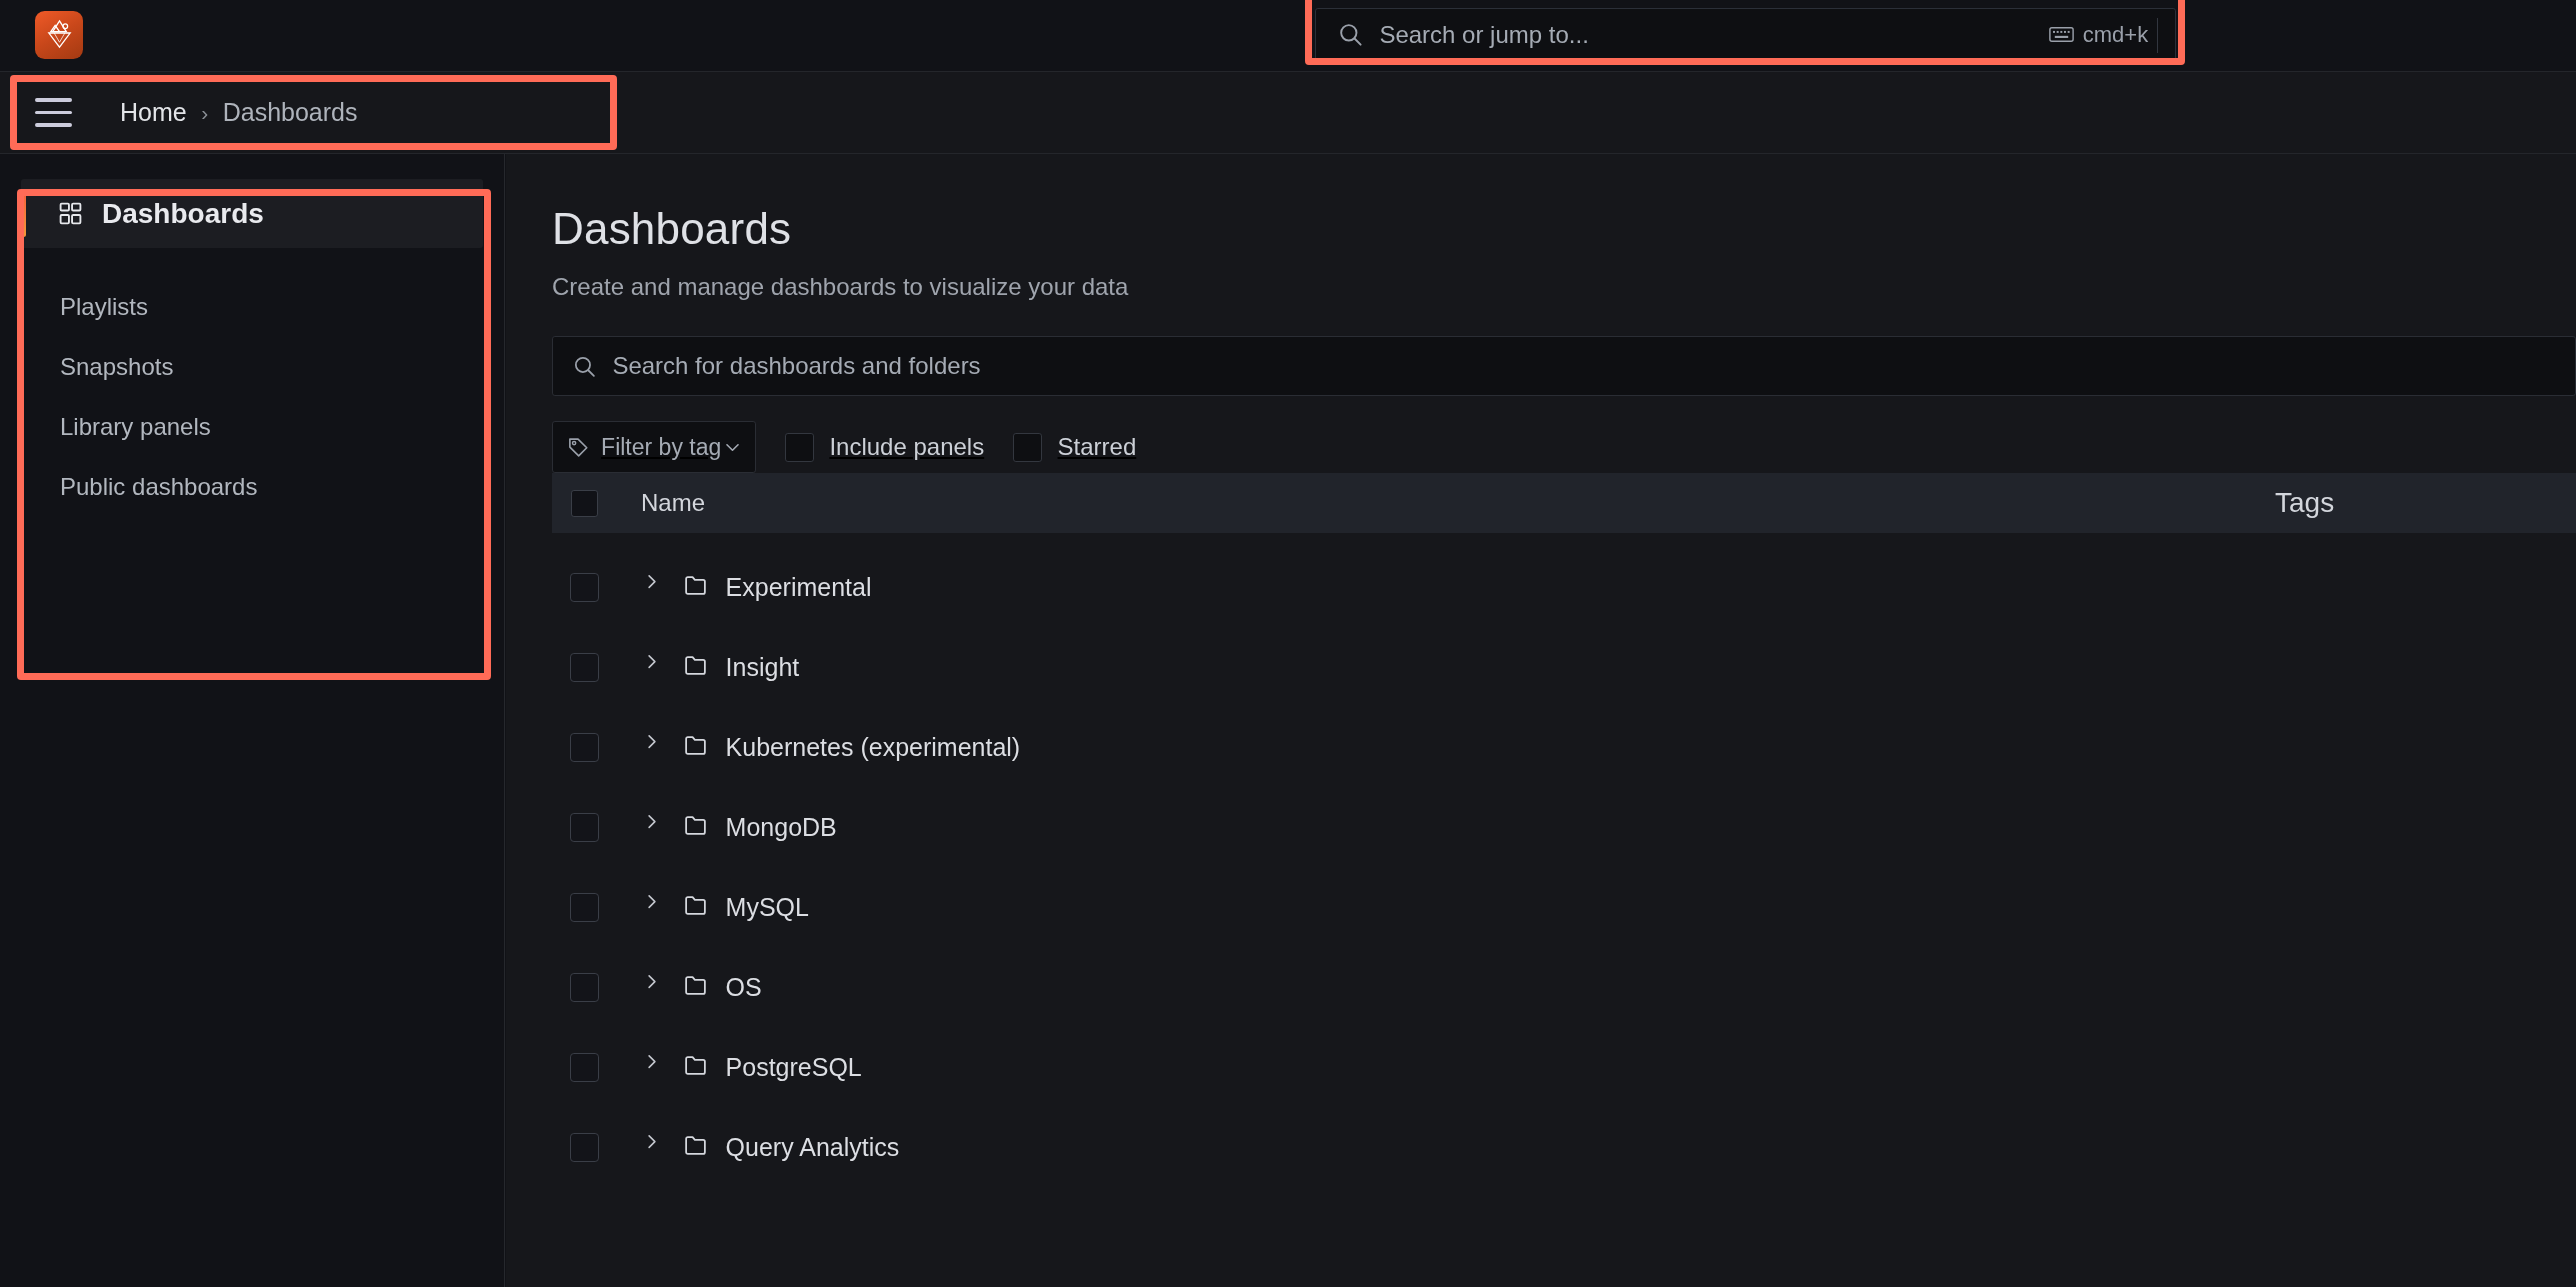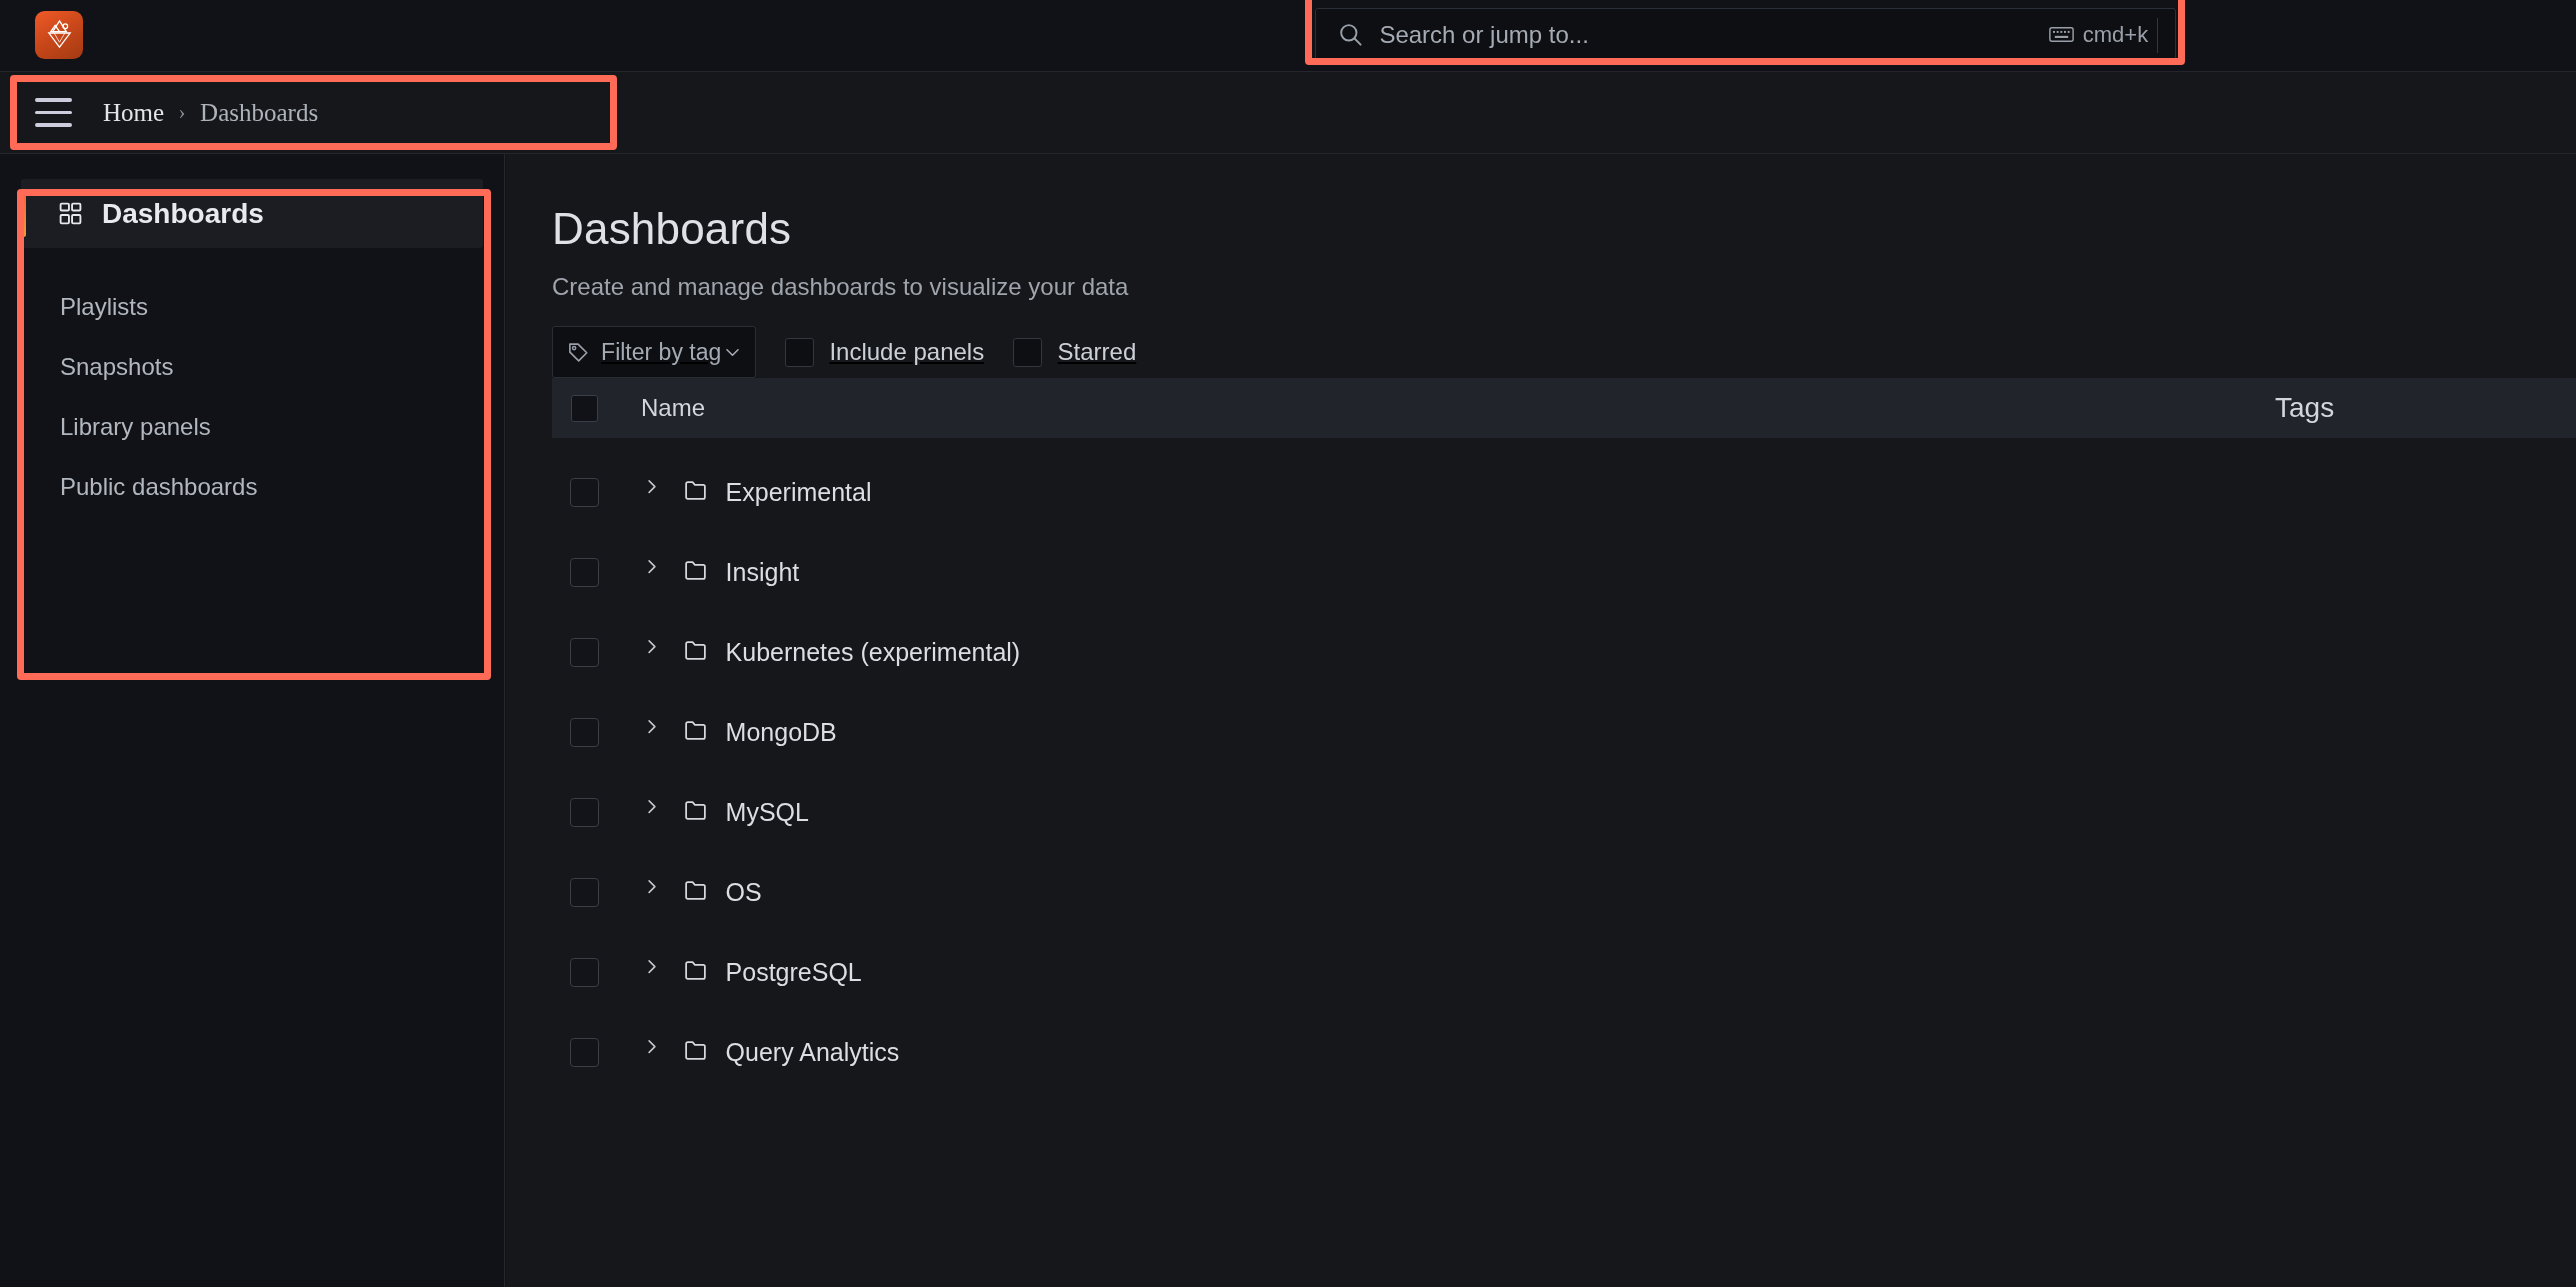--- a/index.html
+++ b/index.html
@@ -86,23 +86,22 @@
     width: 37px; height: 29px;
     display: flex; flex-direction: column; justify-content: space-between;
     cursor: pointer;
   }
   .hamburger span {
     display: block; height: 3.9px; width: 100%;
     background: #ccccdc; border-radius: 1.9px;
   }
   .crumbs {
     display: flex; align-items: center;
-    margin-left: 31px;
+    margin-left: 48px;
     font-size: 25px;
-    font-family: Liberation Serif, serif;
   }
   .crumb-home { color: #e3e5e9; }
   .crumb-sep { color: #8b9097; margin: 0 14.5px; font-size: 21px; }
   .crumb-current { color: #aeb3bb; }
 
   
   .sidebar {
     position: absolute;
     top: 154px; left: 0;
     width: 505px;
@@ -357,20 +356,27 @@
         <span>Public dashboards</span>
       </div>
     </div>
   </div>
 
   <div class="content">
 
     <h1 class="page-title">Dashboards</h1>
     <div class="page-subtitle">Create and manage dashboards to visualize your data</div>
 
+    <div class="dash-search">
+      <svg class="ds-icon" viewBox="0 0 24 24" fill="none">
+        <circle cx="10.5" cy="10.5" r="6.8" stroke="currentColor" stroke-width="1.7"></circle>
+        <line x1="15.6" y1="15.6" x2="21" y2="21" stroke="currentColor" stroke-width="1.7" stroke-linecap="round"></line>
+      </svg>
+      <span class="ds-placeholder">Search for dashboards and folders</span>
+    </div>
 
     <div class="filter-row">
       <div class="tag-filter">
         <svg class="tf-icon" viewBox="0 0 24 24" fill="none">
           <path d="M3 3.2 L11.5 3.2 L20.6 12.3 L12.2 20.8 L3 11.6 Z" stroke="currentColor" stroke-width="1.7" stroke-linejoin="round"></path>
           <circle cx="7.4" cy="7.4" r="1.7" stroke="currentColor" stroke-width="1.5"></circle>
         </svg>
         <span class="tf-label">Filter by tag</span>
         <svg class="tf-chevron" viewBox="0 0 24 24" fill="none">
           <path d="M5 8.5 L12 15.5 L19 8.5" stroke="currentColor" stroke-width="2" stroke-linecap="round" stroke-linejoin="round"></path>

